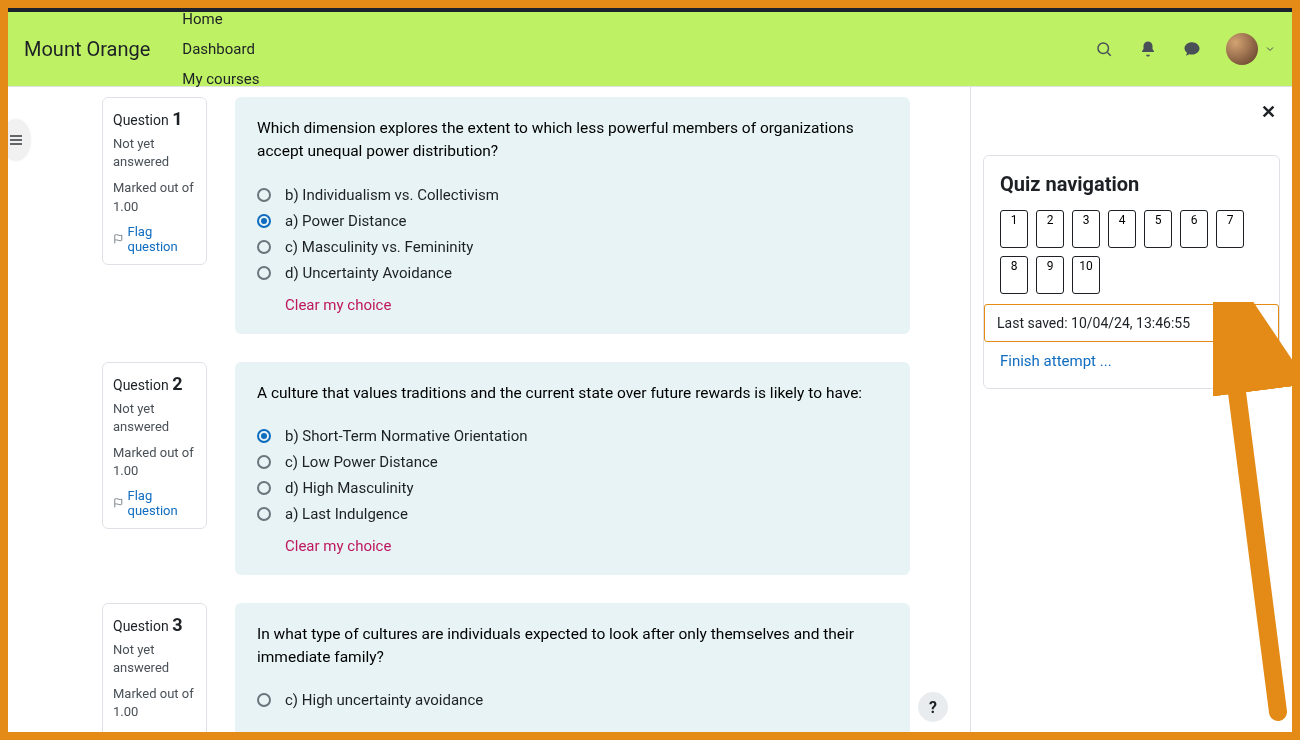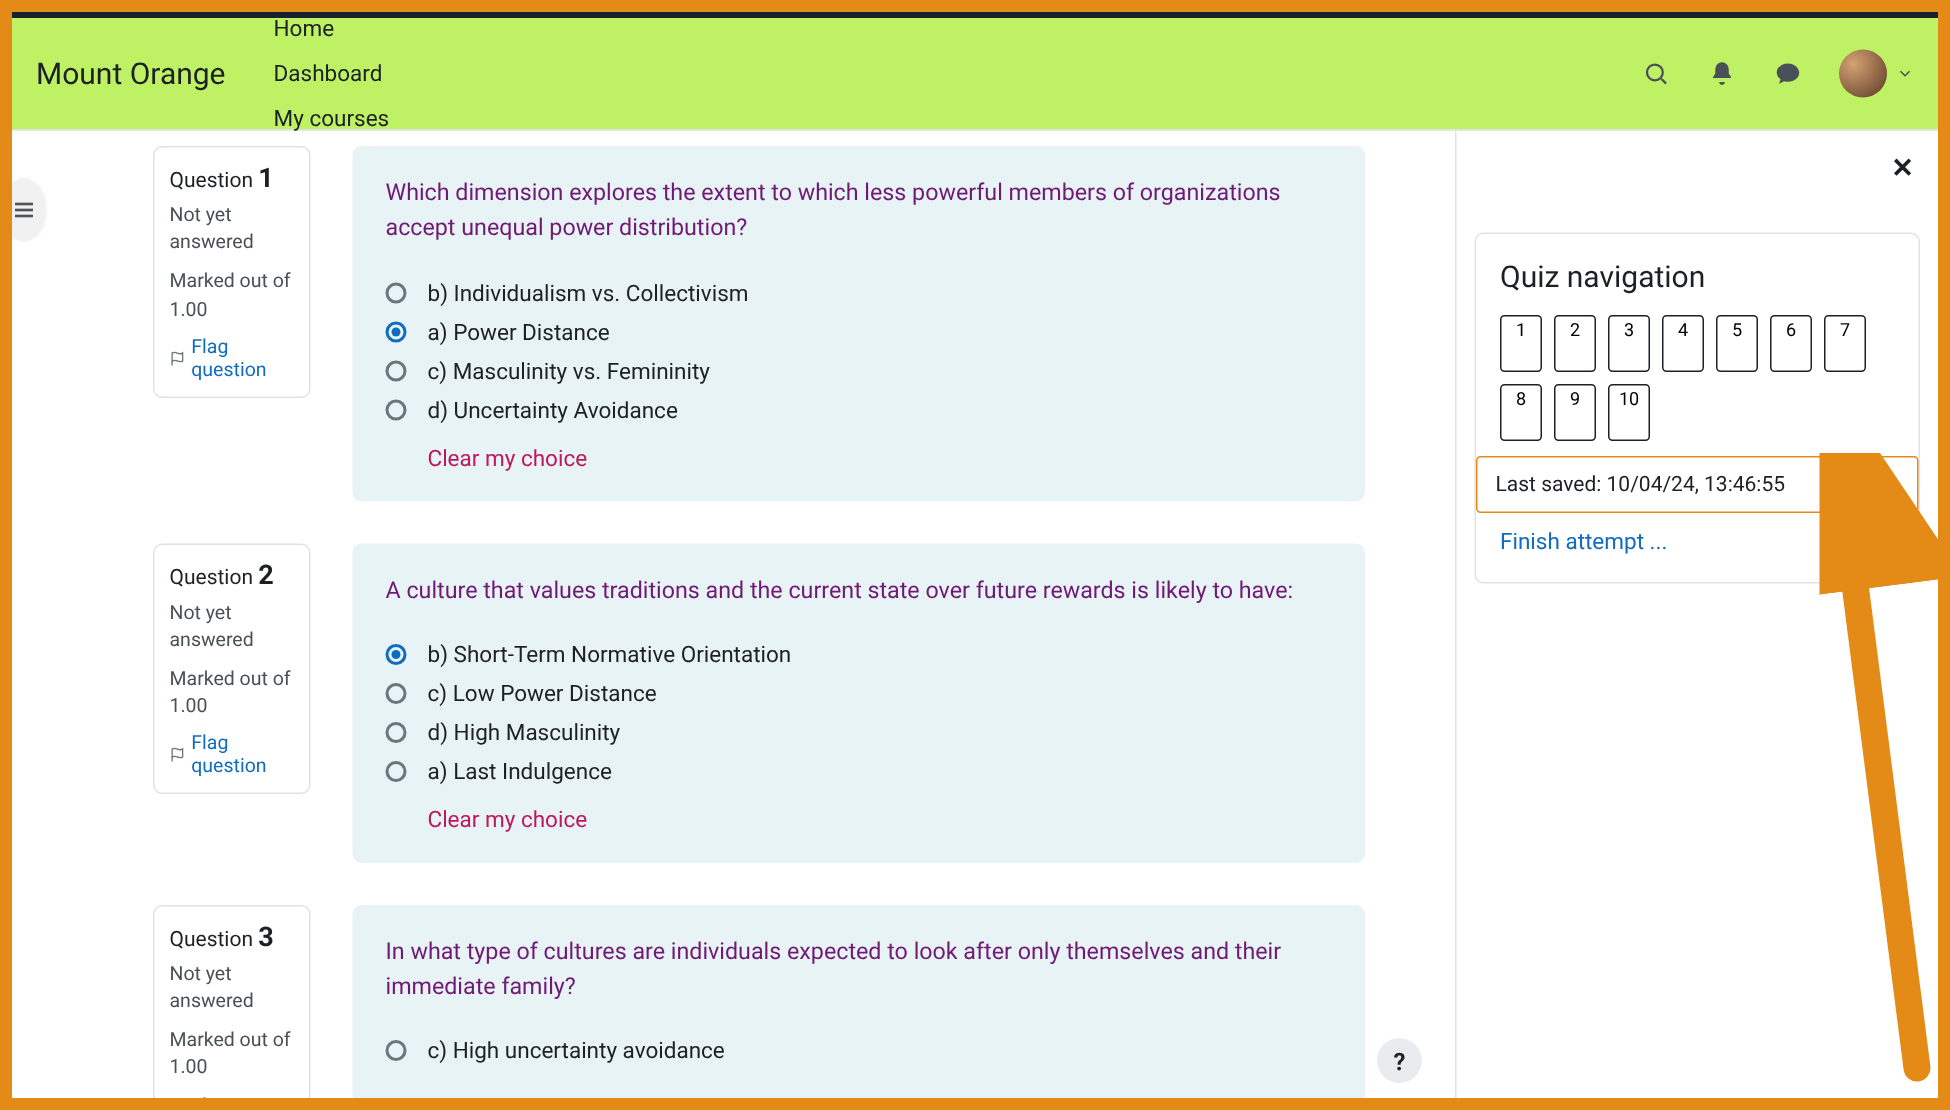--- a/index.html
+++ b/index.html
@@ -141,21 +141,21 @@
     }
     .q-body {
       flex: 1;
       max-width: 675px;
       background: #e7f3f5;
       border-radius: 6px;
       padding: 20px 22px;
     }
     .q-text {
       font-size: 15.5px;
-      color: #701a75;
+      color: #000000;
       line-height: 1.5;
       margin-bottom: 22px;
     }
     .options {
       display: flex;
       flex-direction: column;
       gap: 8px;
       margin-bottom: 14px;
     }
     .option {
@@ -210,21 +210,21 @@
     }
     .nav-card {
       margin-top: 54px;
       border: 1px solid #dee2e6;
       border-radius: 6px;
       padding: 16px 16px 18px 16px;
       background: #fff;
     }
     .nav-title {
       font-size: 20px;
-      font-weight: 400;
+      font-weight: 700;
       color: #1d2125;
       margin-bottom: 14px;
     }
     .nav-grid {
       display: flex;
       flex-wrap: wrap;
       gap: 8px;
       margin-bottom: 10px;
     }
     .nav-box {

